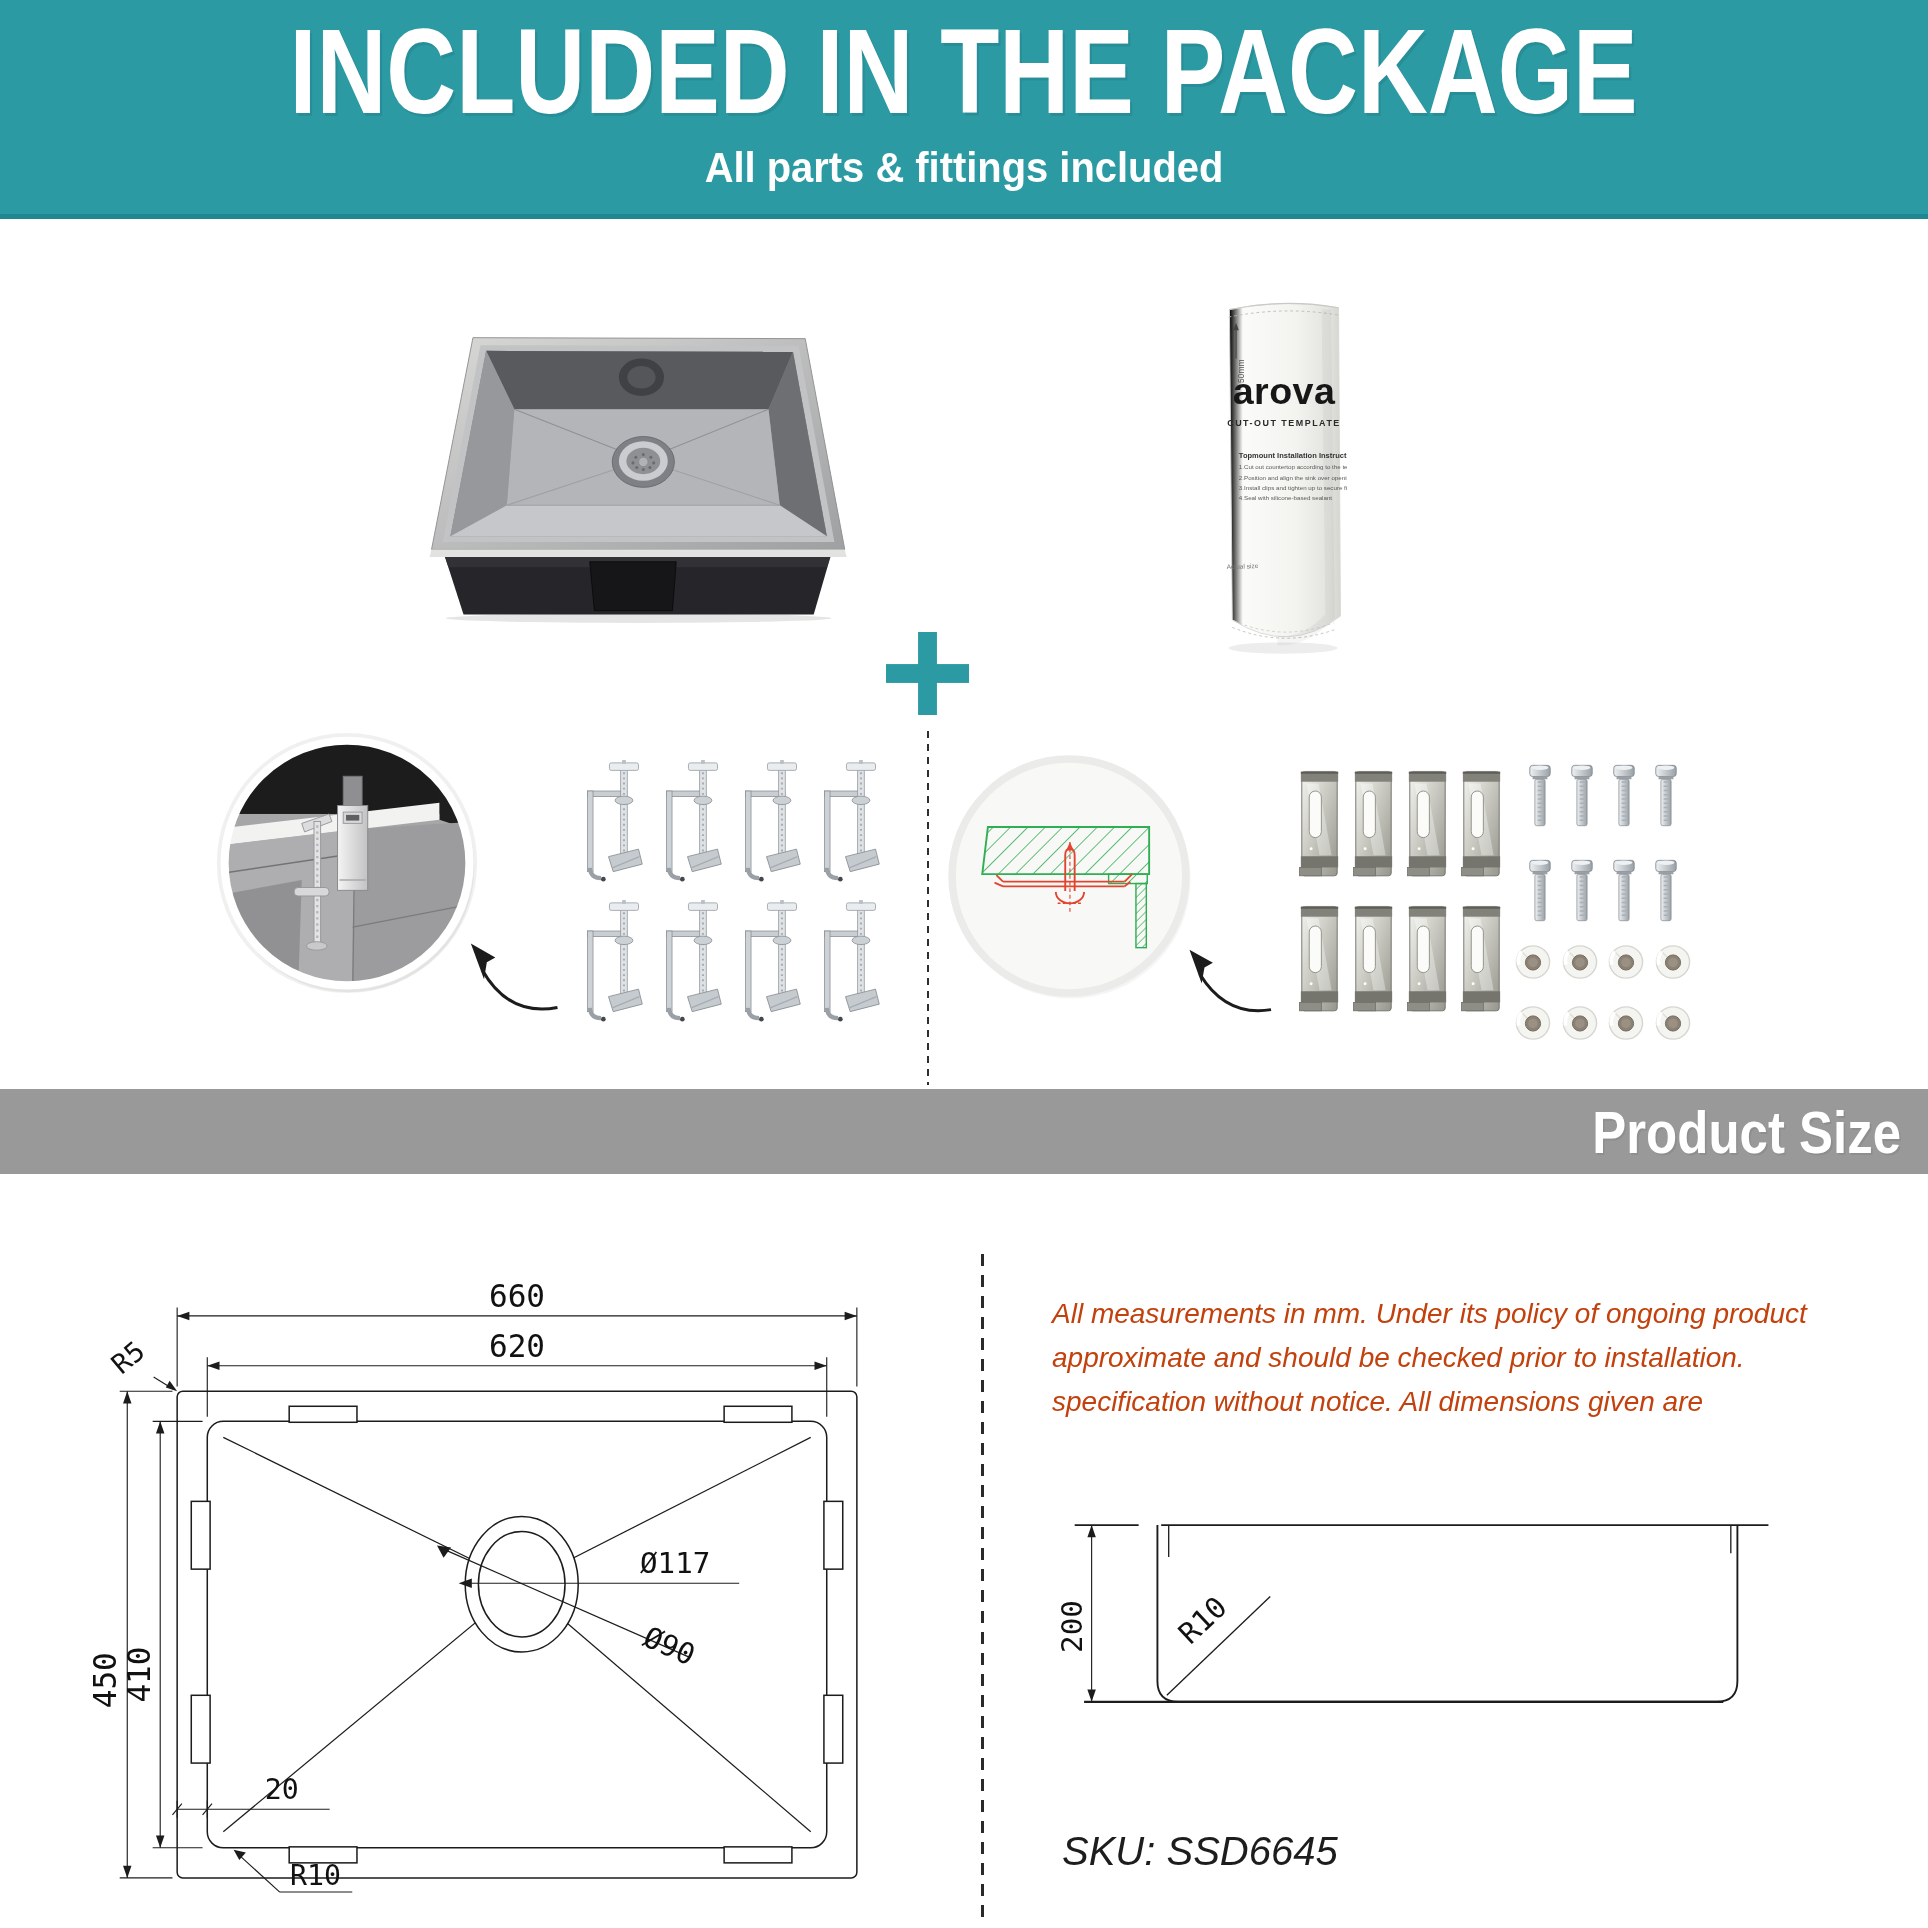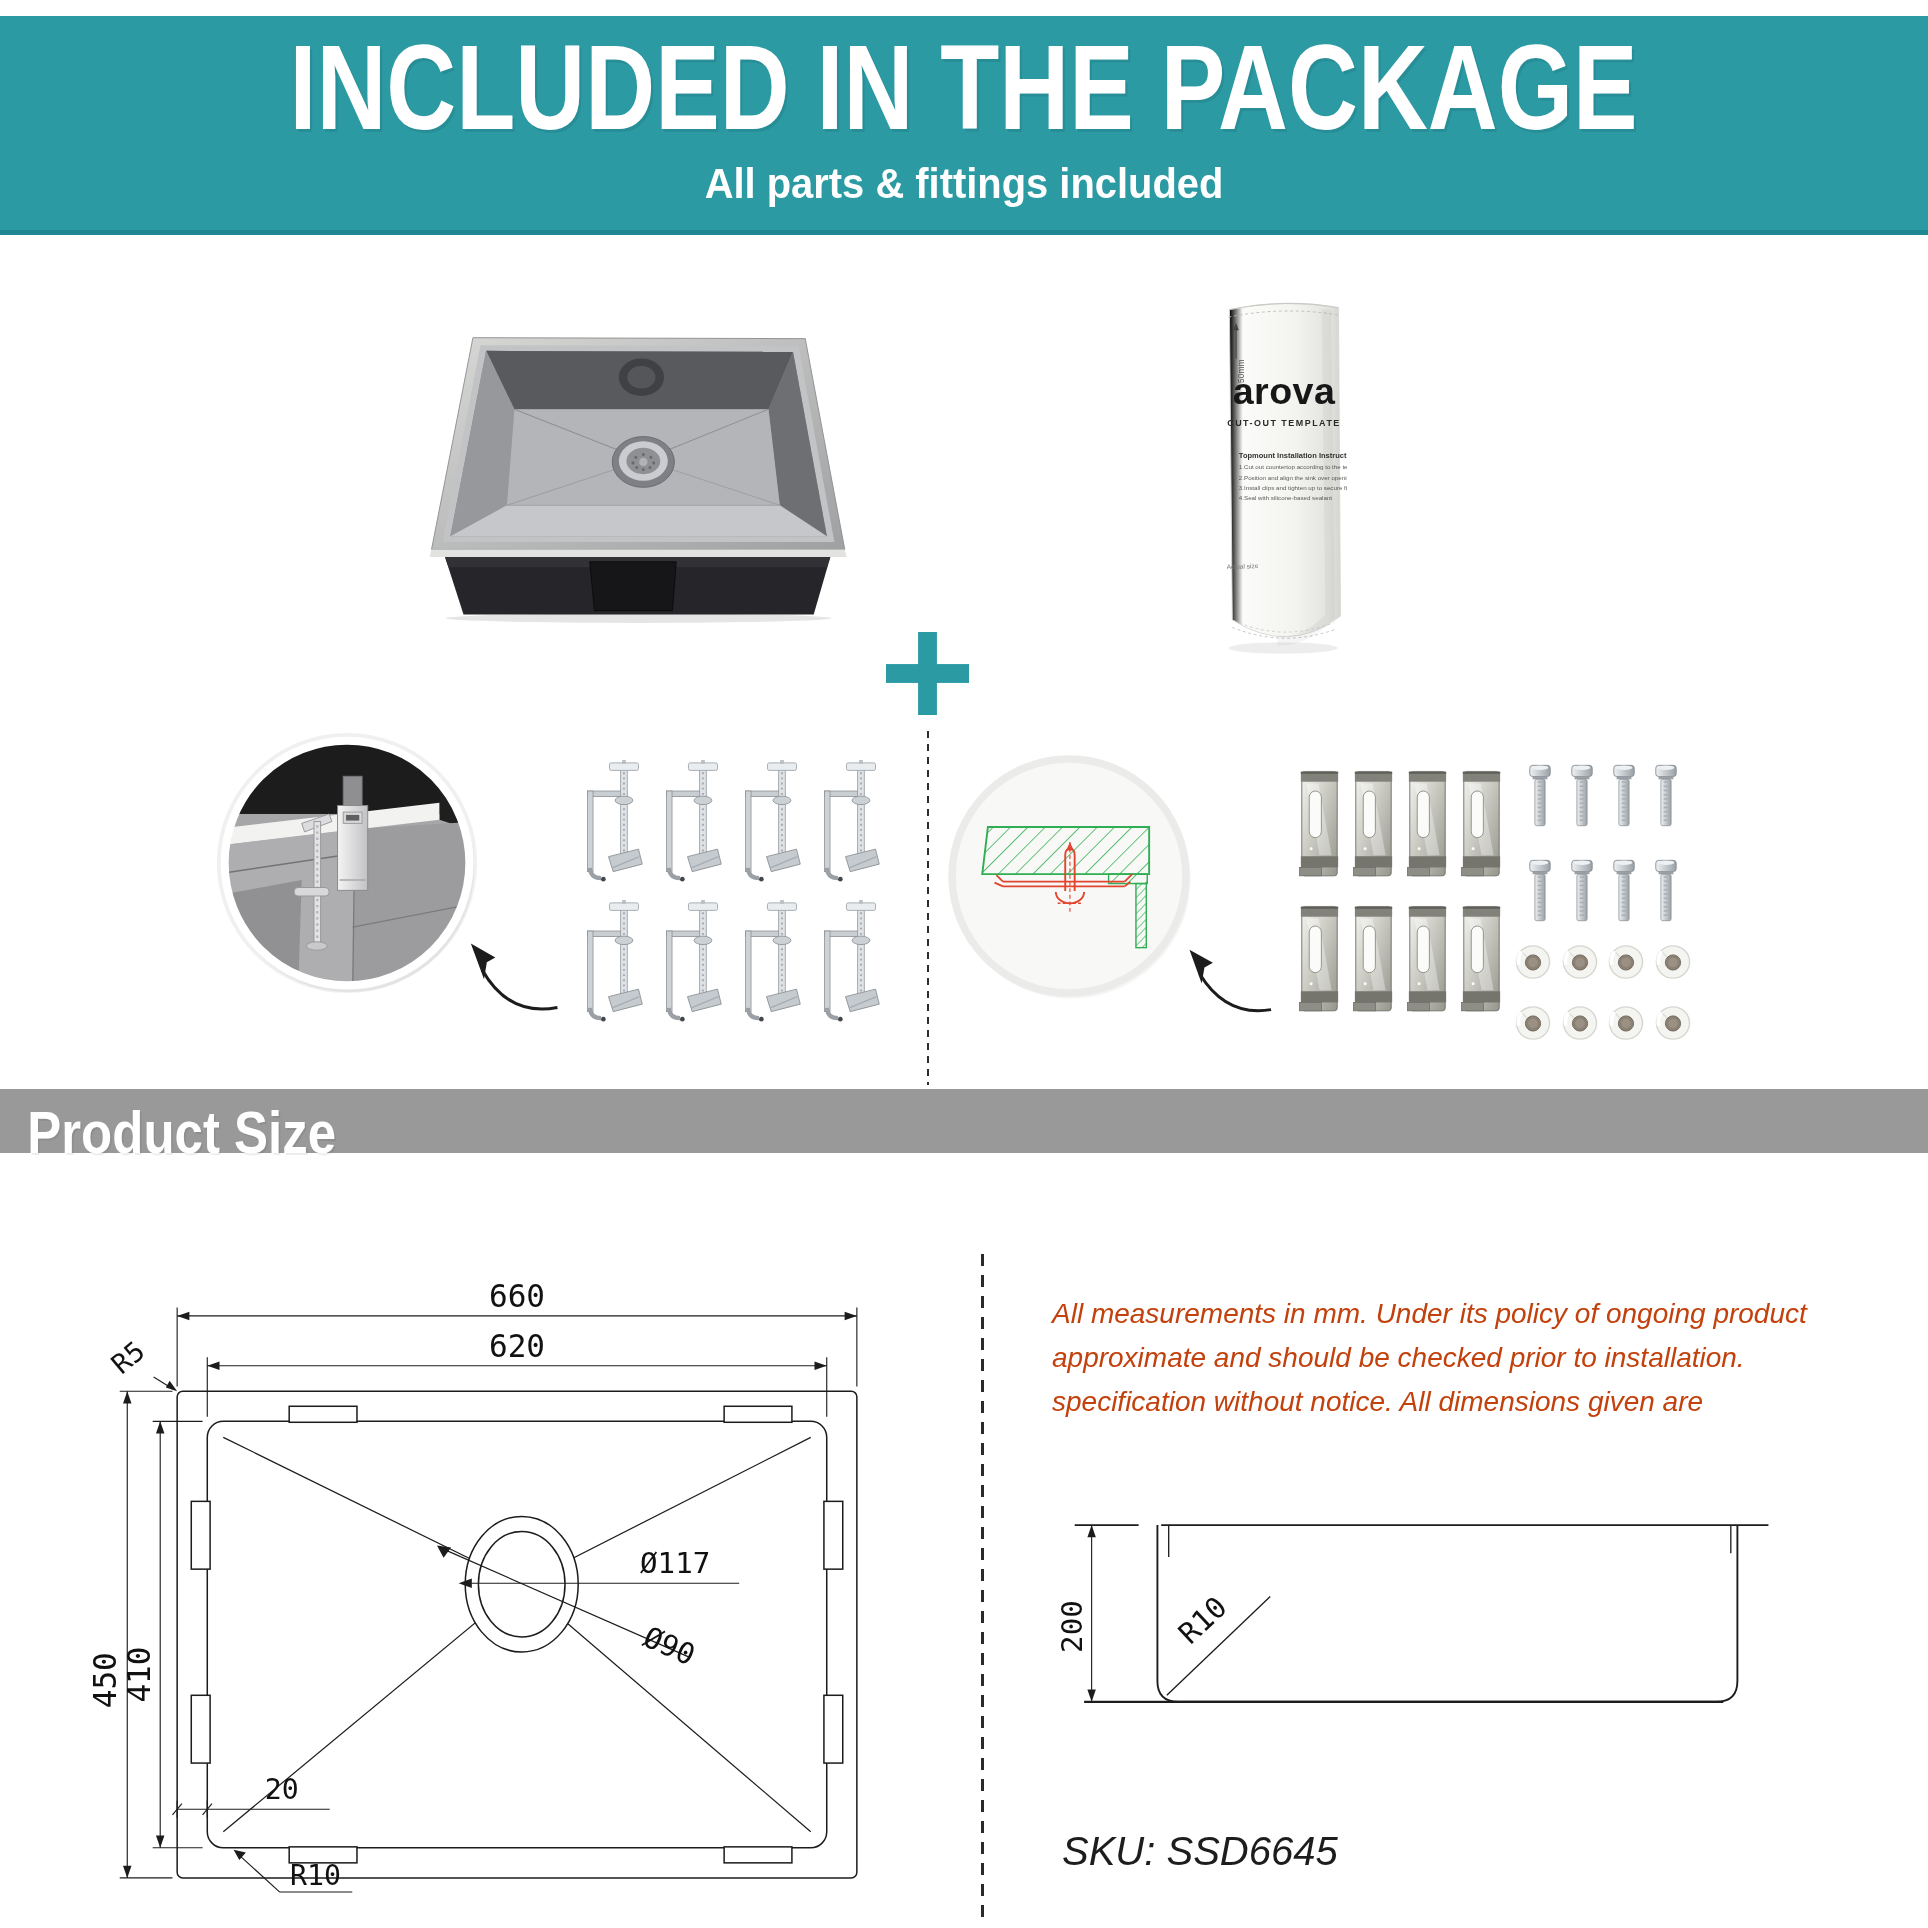--- a/index.html
+++ b/index.html
@@ -4,40 +4,40 @@
 <style>
   html,body{margin:0;padding:0;}
   body{
     width:1928px;height:1928px;position:relative;background:#ffffff;
     font-family:"Liberation Sans",sans-serif;overflow:hidden;
   }
   .abs{position:absolute;}
 
   
   #teal-banner{
-    top:16px;left:0;width:1928px;height:214px;background:#2b9aa3;
+    top:0;left:0;width:1928px;height:214px;background:#2b9aa3;
     border-bottom:5.6px solid #1e8791;text-align:center;color:#fff;
   }
   #main-title{
     margin:0;padding-top:7.5px;font-size:121px;font-weight:bold;line-height:1.05;
     white-space:nowrap;
   }
   #main-title .cond{
     display:inline-block;transform:scaleX(.80);transform-origin:center;
     text-shadow:2.8px 2.8px 0 rgba(0,0,0,.08);
   }
   #sub-title{
     margin:12px;font-size:42px;font-weight:bold;line-height:1;
   }
   #sub-title .cond{display:inline-block;transform:scaleX(.95);transform-origin:center;}
 
   
   #size-banner{
-    top:1089px;left:0;width:1928px;height:64px;background:#999999;
-    text-align:left;color:#fff;
+    top:1089px;left:0;width:1928px;height:85px;background:#999999;
+    text-align:right;color:#fff;
   }
   #size-banner .t{
     font-size:60px;font-weight:bold;line-height:87px;display:inline-block;
     transform:scaleX(.85);transform-origin:center;
     text-shadow:1.9px 1.9px 0 rgba(0,0,0,.07);
   }
 
   
   #divider-hardware{
     left:927px;top:731px;width:1.9px;height:354px;

